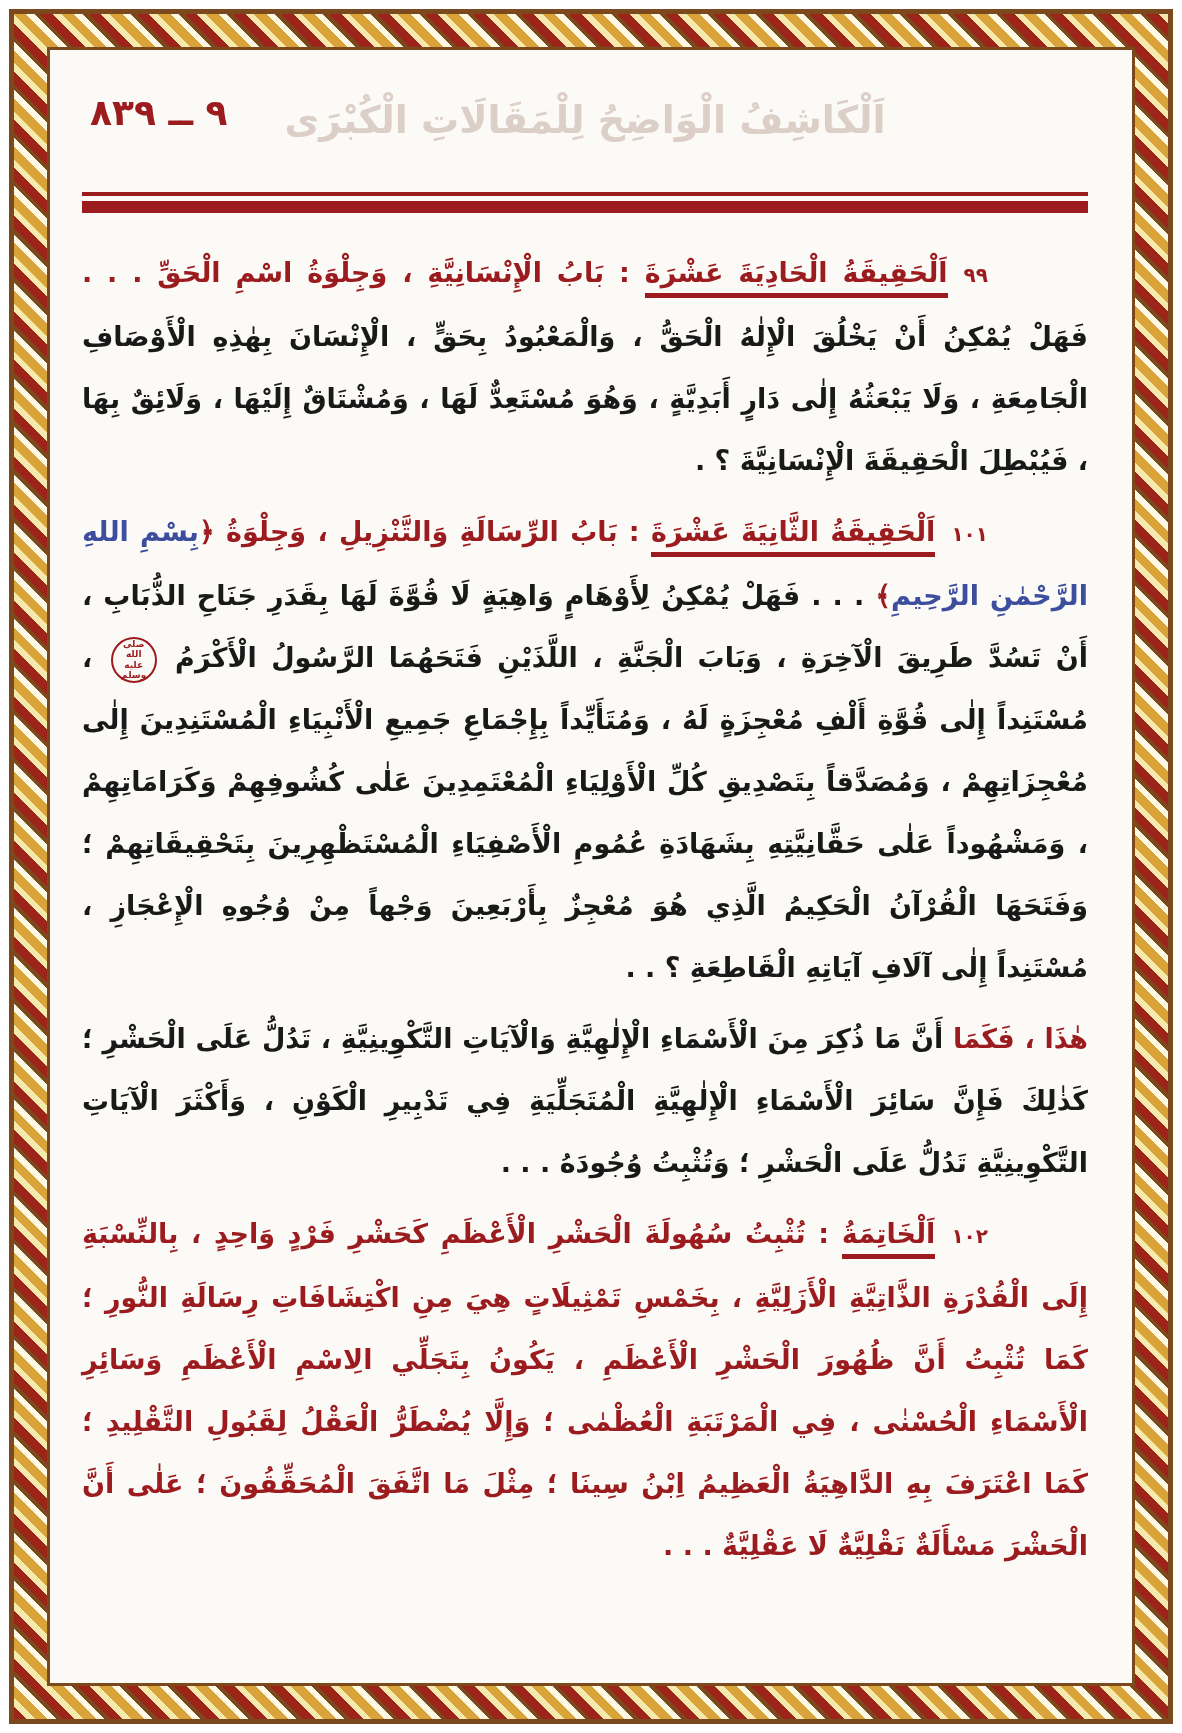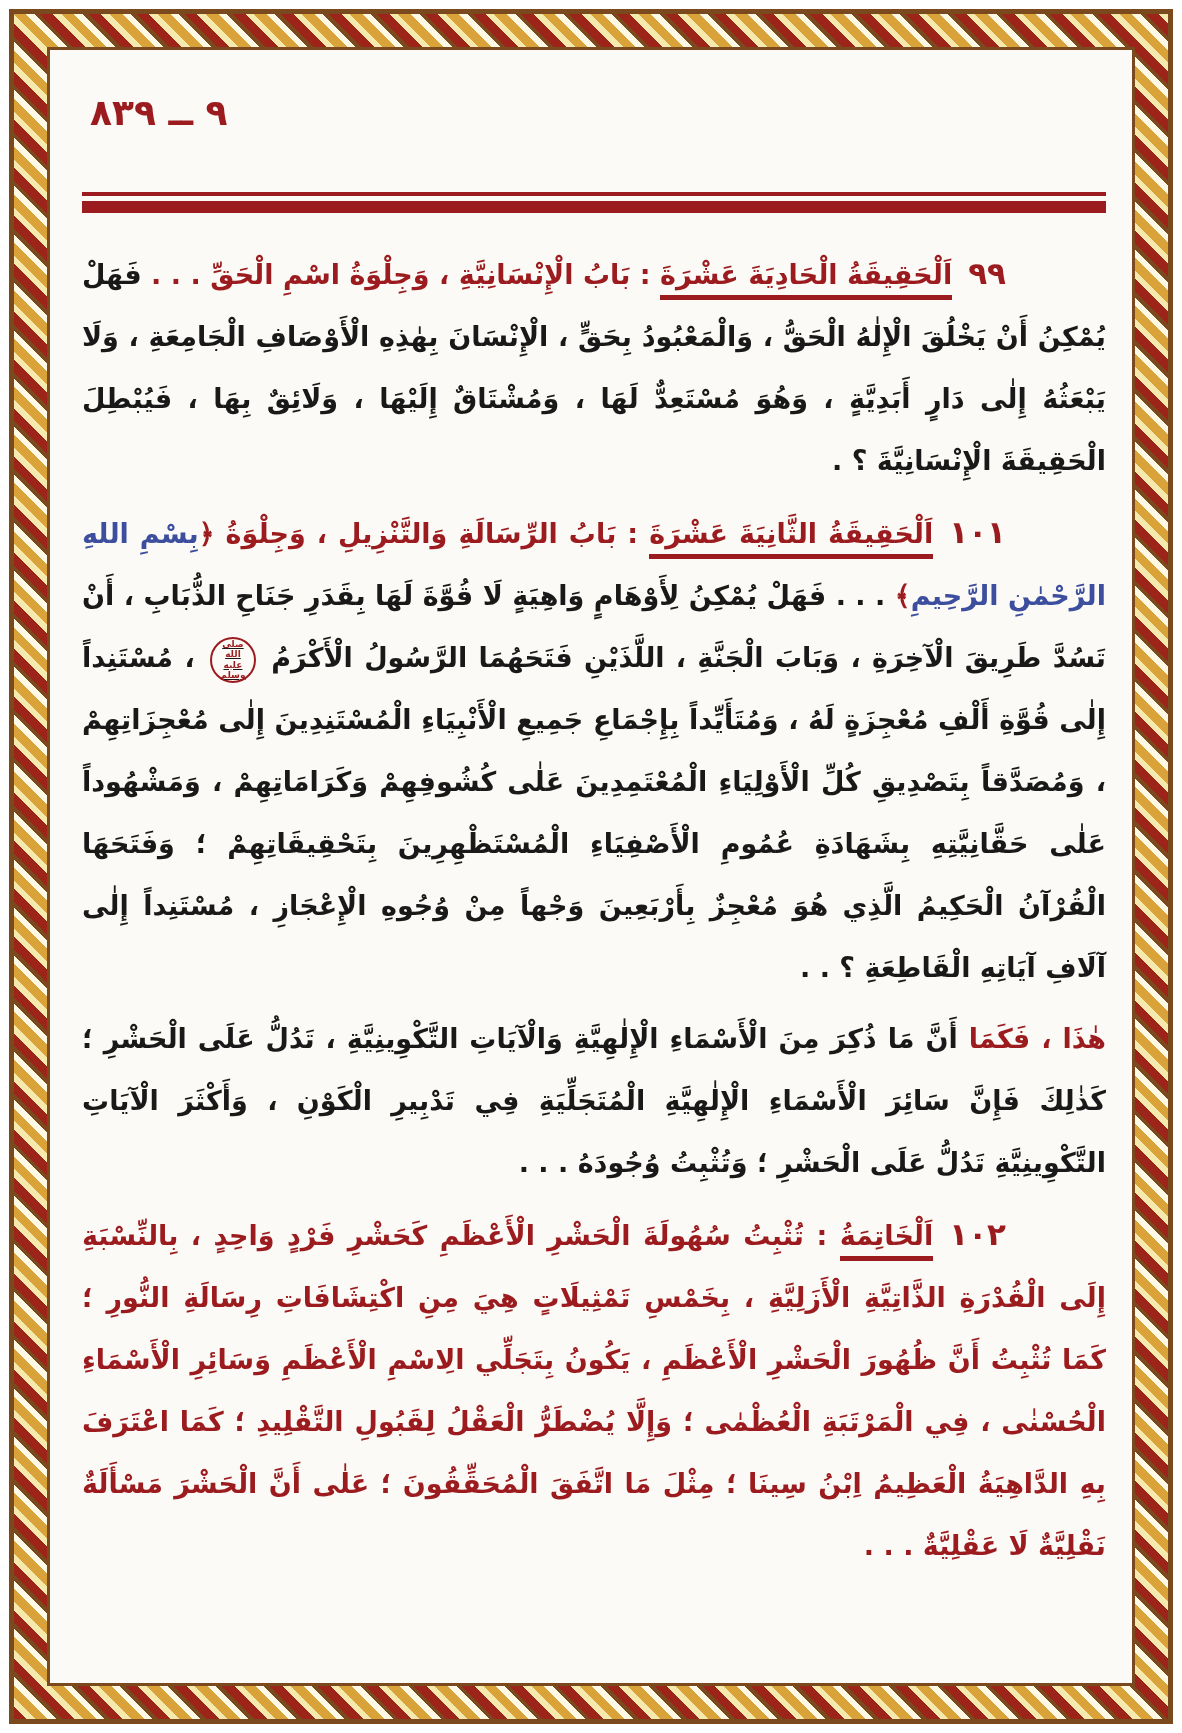--- a/index.html
+++ b/index.html
@@ -26,21 +26,21 @@
         #9c2418 0 9px,
         #f6e9ad 9px 15px,
         #d9a33a 15px 24px,
         #fdf9e4 24px 30px,
         #7a4a1e 30px 34px);
   }
   .sheet{
     width:100%;height:100%;
     background:var(--paper);
     border:3px solid var(--brown);
-    padding:10px 24px 0 30px;
+    padding:10px 42px 0 30px;
     direction:rtl;
     overflow:hidden;
   }
   
   .header{position:relative;height:96px;margin-top:14px}
   .page-number{
     position:absolute;left:10px;top:18px;
     color:var(--red);font-size:36px;font-weight:700;letter-spacing:2px;
     direction:rtl;
   }
@@ -58,48 +58,49 @@
   .rule .thin{height:4px;background:var(--red)}
   .rule .thick{height:12px;background:var(--red);margin-top:5px}
   
   .content{padding:6px 2px 0 2px}
   .para{
     font-size:27px;font-weight:700;line-height:62px;
     color:var(--ink);text-align:justify;margin-bottom:7px;
   }
   .item{margin-top:9px}
   .num{
-    color:var(--red);font-size:31px;font-weight:700;
+    color:var(--red);font-size:20px;font-weight:700;
     margin-right:100px;margin-left:16px;
   }
   .red{color:var(--red)}
   .blue{color:var(--blue)}
   .u{border-bottom:5px solid var(--red);padding-bottom:5px}
   .bracket{color:var(--red);font-weight:700}
   
   .salla{
     display:inline-flex;align-items:center;justify-content:center;
     width:46px;height:46px;border:2px solid var(--red);border-radius:50%;
-    vertical-align:middle;margin:0 4px;text-decoration:underline;
+    vertical-align:middle;margin:0 4px;
   }
   .salla-inner{
     display:block;width:36px;color:var(--red);
     font-size:9px;line-height:1.15;font-weight:700;text-align:center;
   }
 </style>
 </head>
 <body>
 
 <div class="page">
   <div class="frame">
     <div class="sheet">
 
       <div class="header">
         <div class="page-number">٩ ــ ٨٣٩</div>
         <div class="title-wrap">
+          <span class="ghost-title">اَلْكَاشِفُ الْوَاضِحُ لِلْمَقَالَاتِ الْكُبْرَى</span>
         </div>
       </div>
 
       <div class="rule">
         <div class="thin"></div>
         <div class="thick"></div>
       </div>
 
       <main class="content">
 

